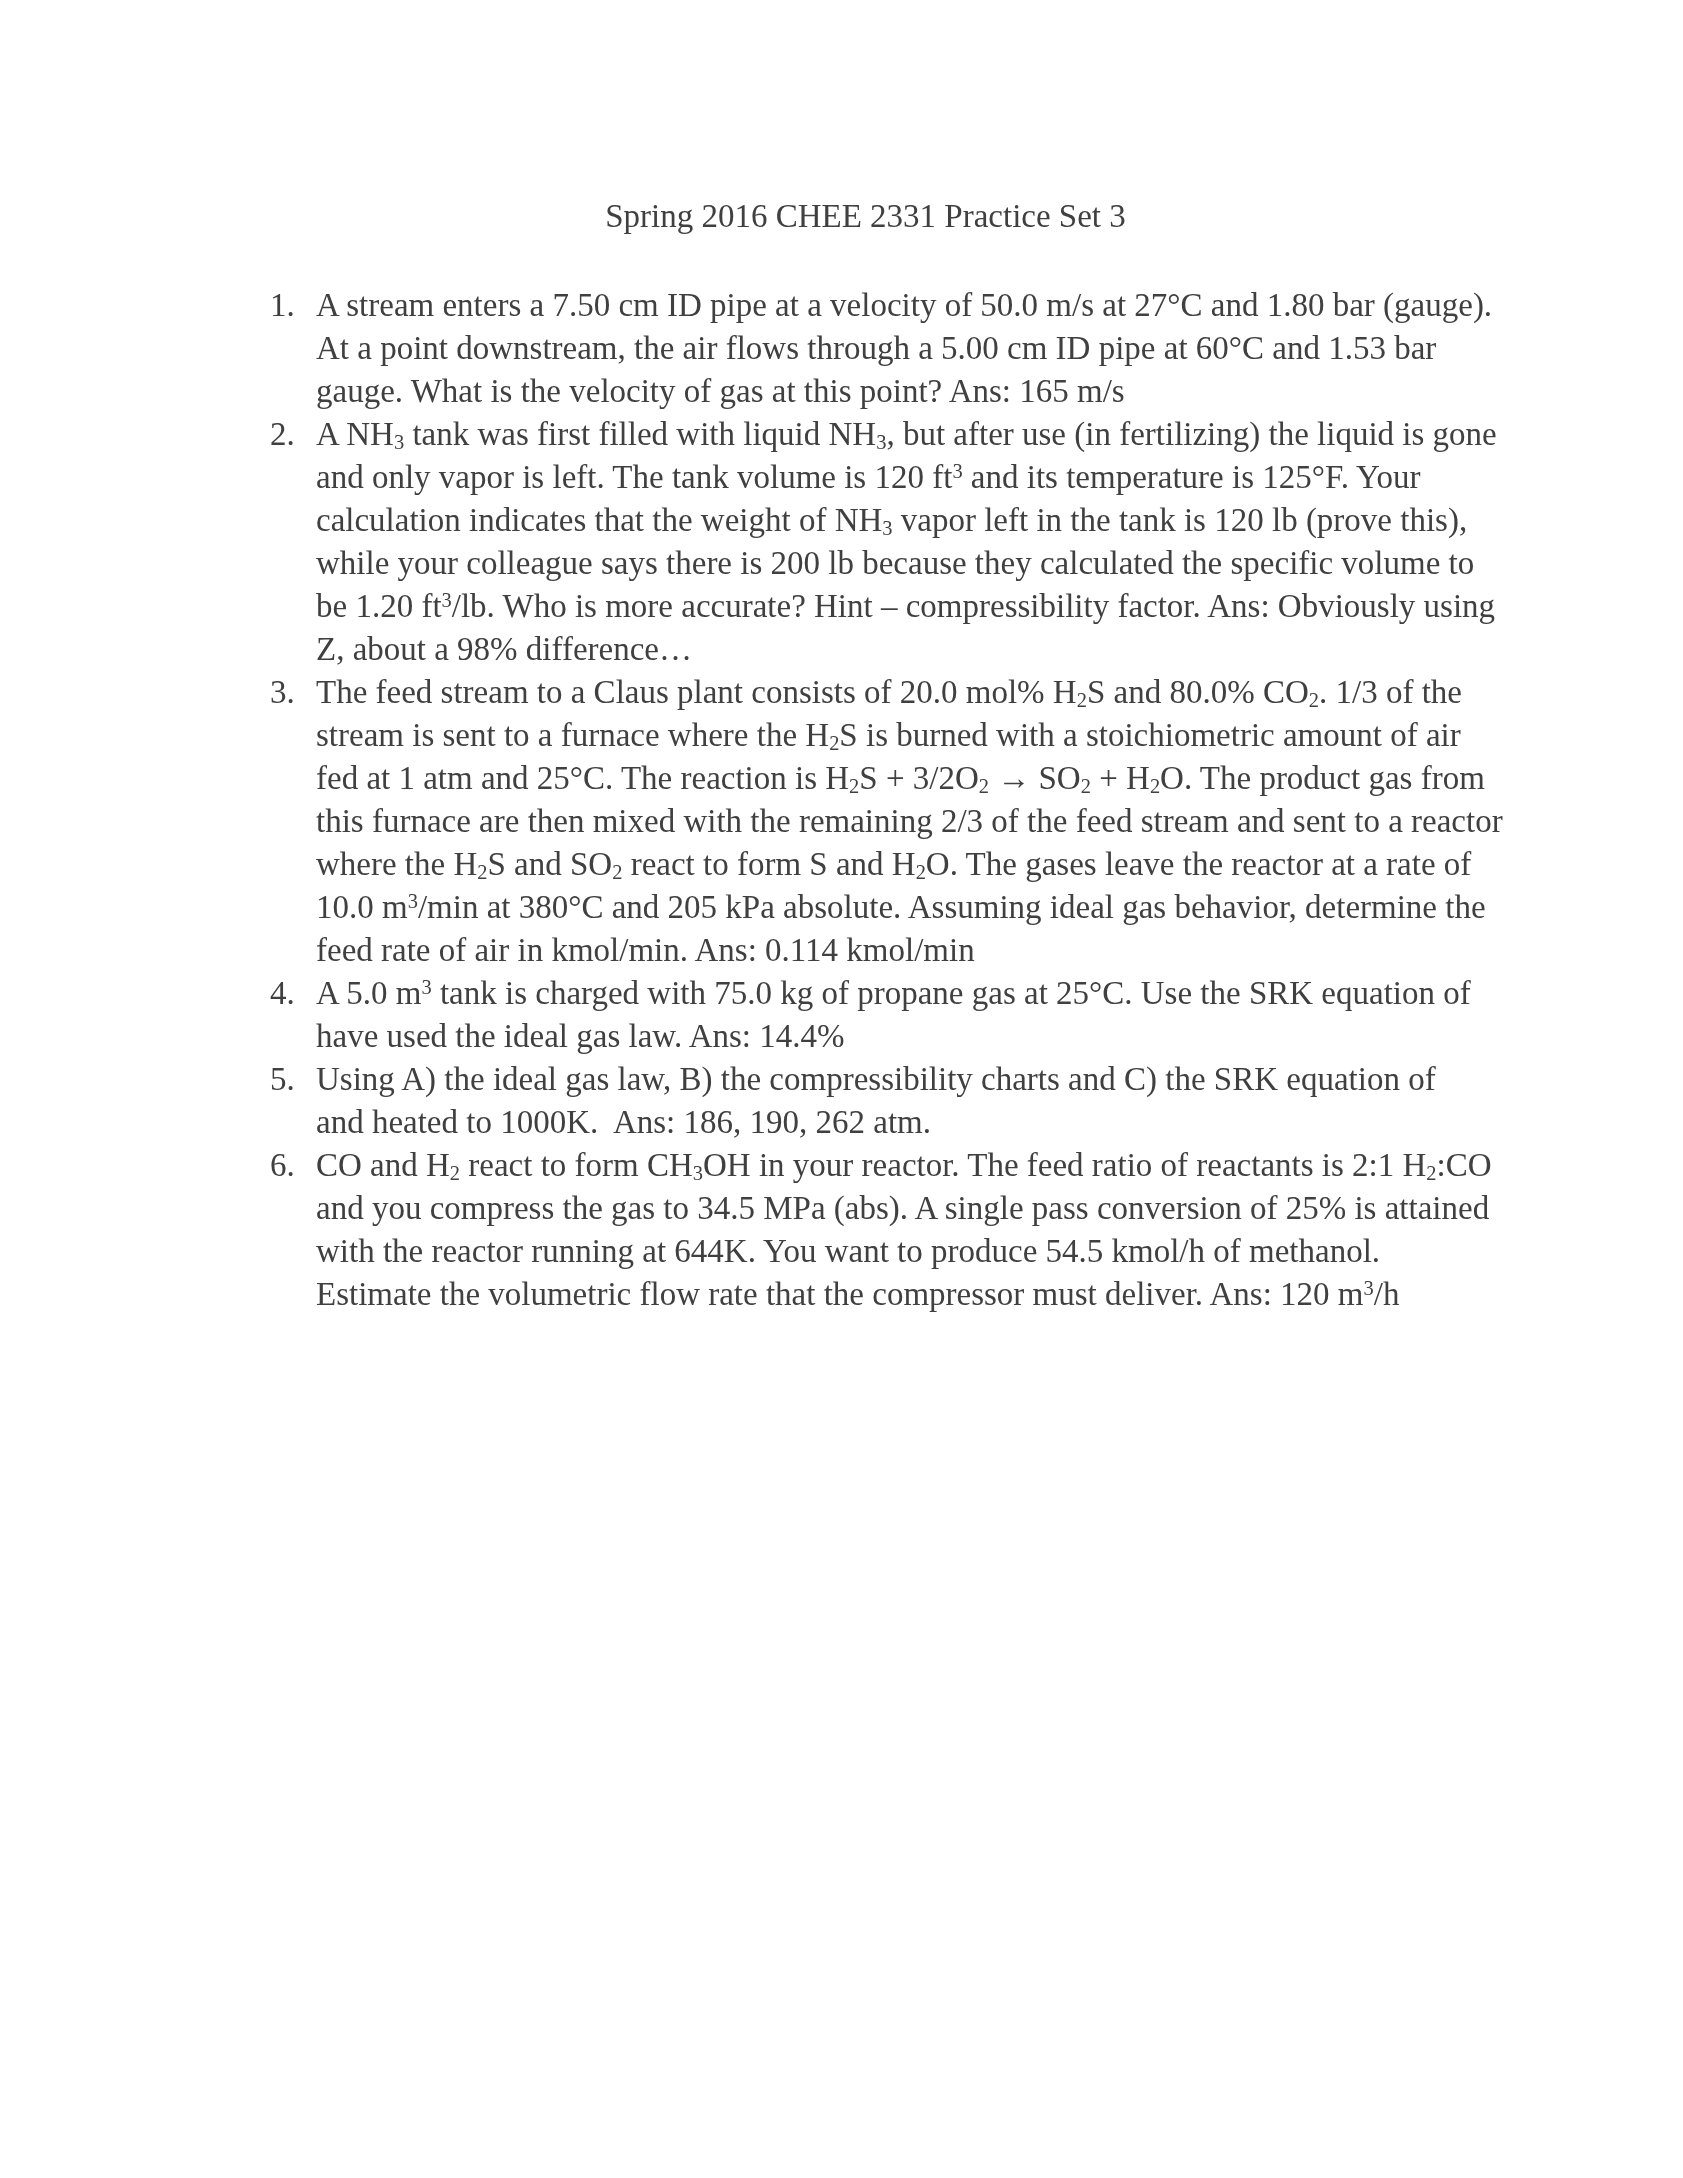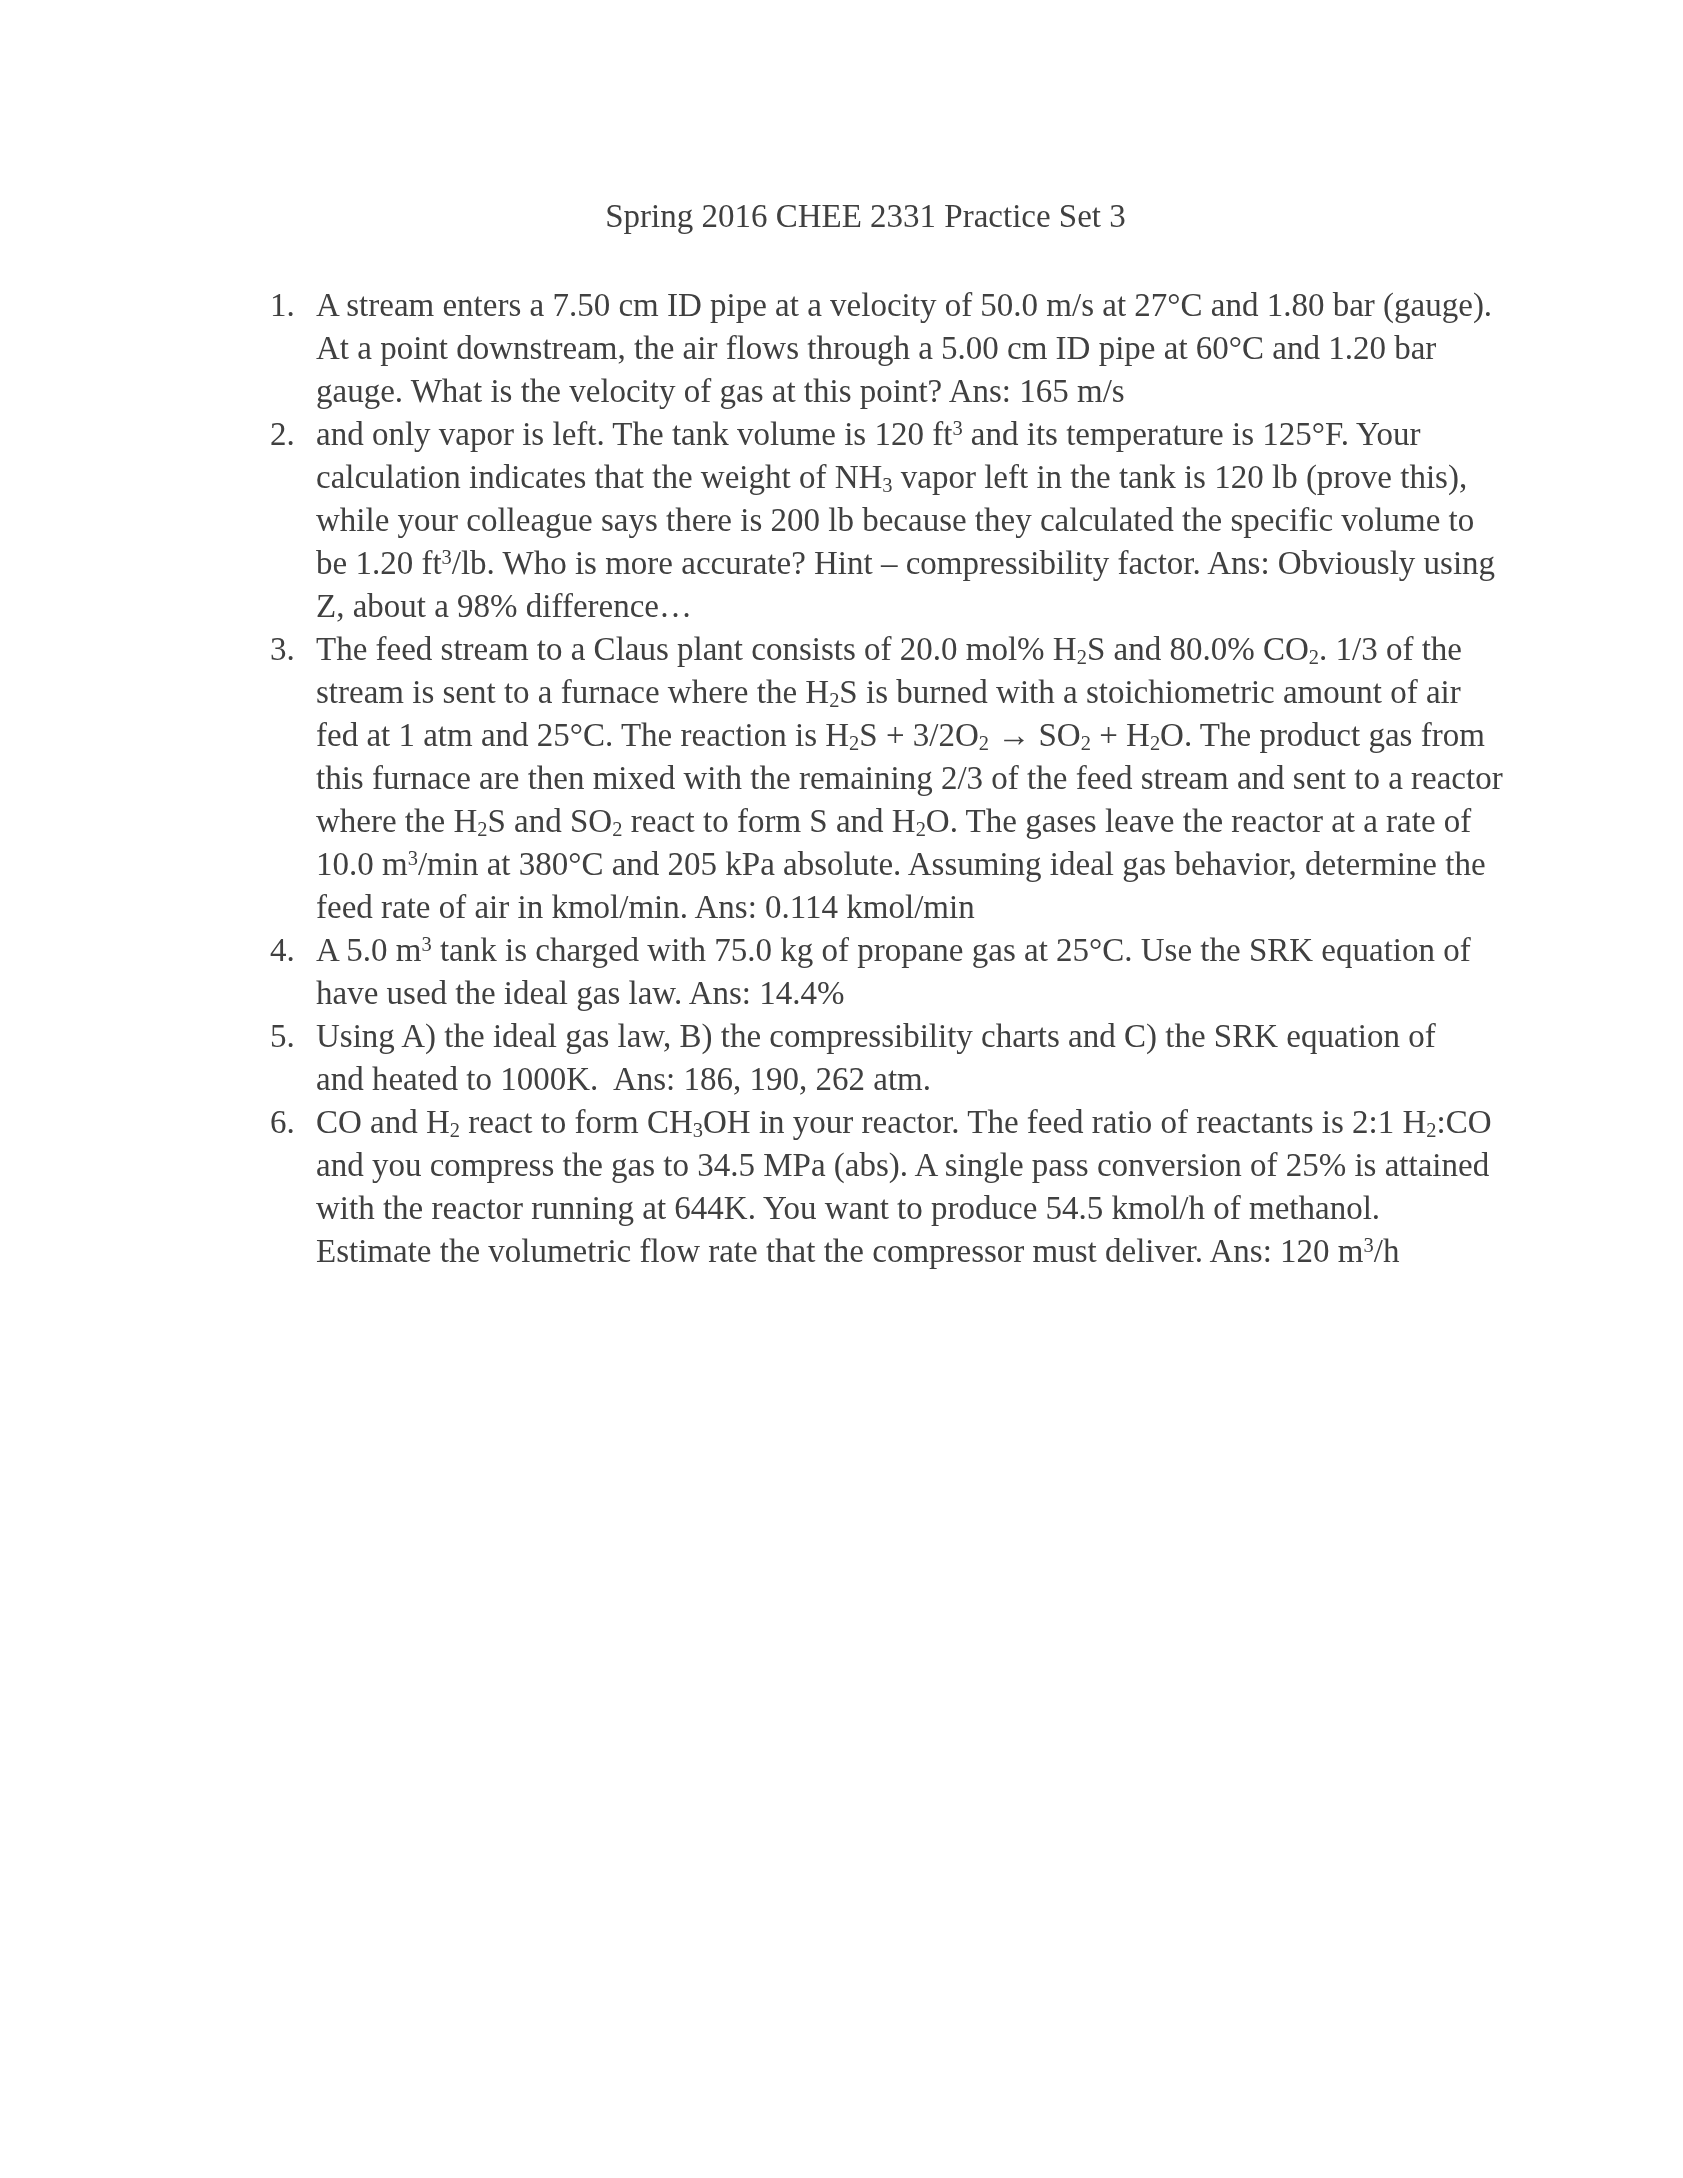--- a/index.html
+++ b/index.html
@@ -60,27 +60,28 @@
 </head>
 <body>
 
 <div class="page">
   <h1 class="title">Spring 2016 CHEE 2331 Practice Set 3</h1>
   <div class="problems">
       <div class="problem">
         <span class="num">1.</span>
         <div>
           <span class="line">A stream enters a 7.50 cm ID pipe at a velocity of 50.0 m/s at 27°C and 1.80 bar (gauge).</span>
-          <span class="line">At a point downstream, the air flows through a 5.00 cm ID pipe at 60°C and 1.20 bar</span>
+          <span class="line">At a point downstream, the air flows through a 5.00 cm ID pipe at 60°C and 1.53 bar</span>
           <span class="line">gauge. What is the velocity of gas at this point? Ans: 165 m/s</span>
         </div>
       </div>
       <div class="problem">
         <span class="num">2.</span>
         <div>
+          <span class="line">A NH<sub>3</sub> tank was first filled with liquid NH<sub>3</sub>, but after use (in fertilizing) the liquid is gone</span>
           <span class="line">and only vapor is left. The tank volume is 120 ft<sup>3</sup> and its temperature is 125°F. Your</span>
           <span class="line">calculation indicates that the weight of NH<sub>3</sub> vapor left in the tank is 120 lb (prove this),</span>
           <span class="line">while your colleague says there is 200 lb because they calculated the specific volume to</span>
           <span class="line">be 1.20 ft<sup>3</sup>/lb. Who is more accurate? Hint – compressibility factor. Ans: Obviously using</span>
           <span class="line">Z, about a 98% difference…</span>
         </div>
       </div>
       <div class="problem">
         <span class="num">3.</span>
         <div>

